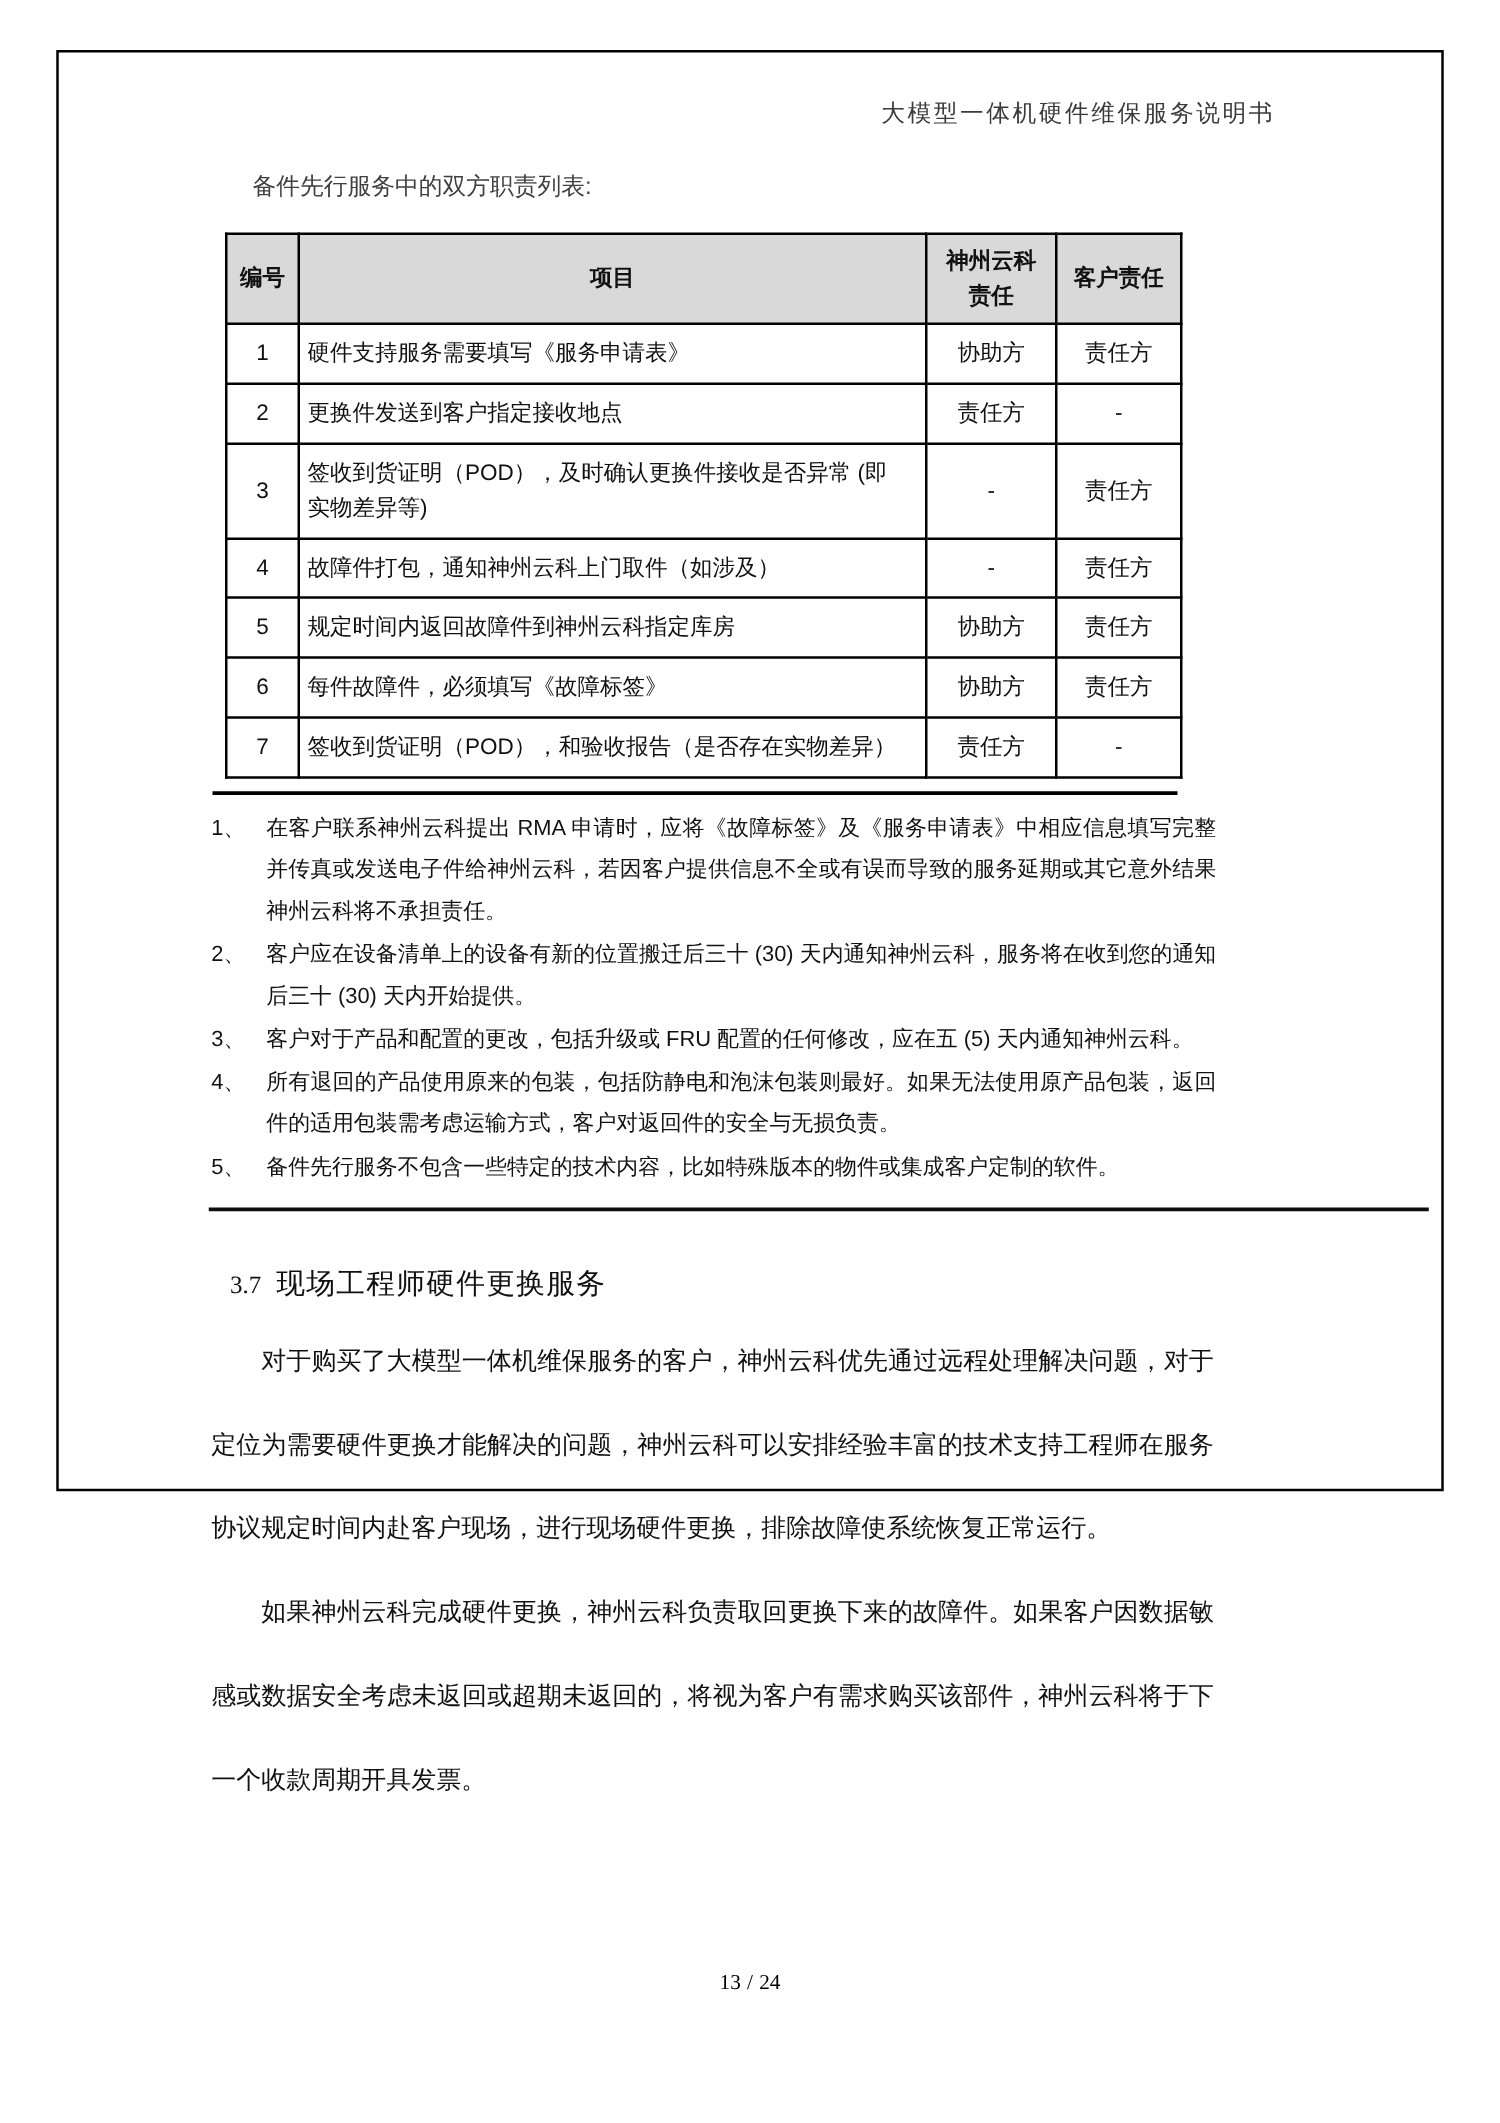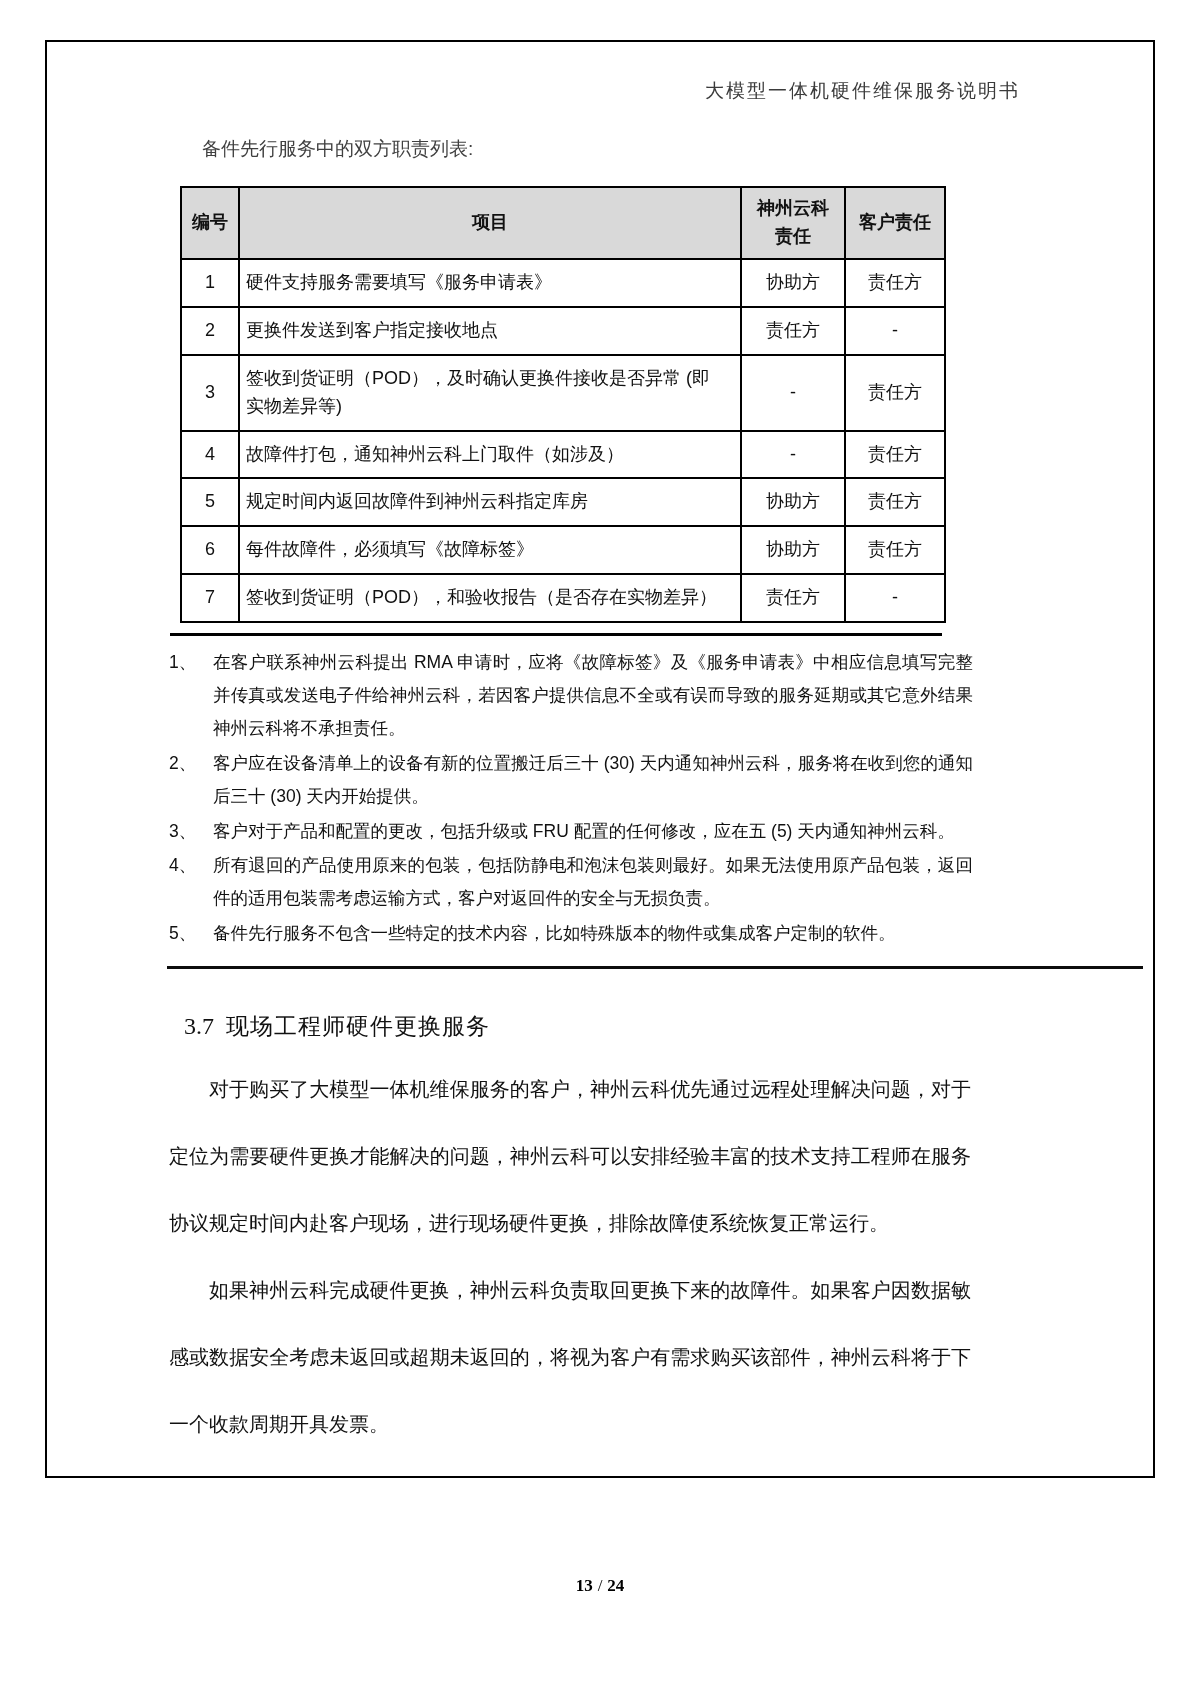--- a/index.html
+++ b/index.html
@@ -10,21 +10,21 @@
     height: 1698px;
     background: #ffffff;
     font-family: "Liberation Sans", sans-serif;
     color: #111111;
     overflow: hidden;
     margin: 0 auto;
   }
   .frame {
     position: absolute;
     left: 45px; top: 40px;
-    width: 1110px; height: 1438px;
+    width: 1110px; height: 1153px;
     border: 2px solid #000000;
     padding-top: 36px;
   }
   .header-title {
     text-align: right;
     padding-right: 133px;
     font-family: "Liberation Serif", serif;
     font-size: 19px;
     letter-spacing: 2px;
     color: #3b3b3b;
@@ -100,21 +100,21 @@
     height: 3px;
     background: #0d0d0d;
   }
   .section-heading {
     margin: 42px 0 0 137px;
     display: flex;
     align-items: baseline;
   }
   .section-number {
     font-family: "Liberation Serif", serif;
-    font-size: 24px;
+    font-size: 20px;
     margin-right: 12px;
   }
   .section-title {
     font-size: 23px;
     font-weight: normal;
     letter-spacing: 1px;
   }
   .body-paragraphs {
     margin: 14px 0 0 122px;
     width: 802px;
@@ -127,21 +127,21 @@
   }
   .page-footer {
     position: absolute;
     left: 0; top: 1576px;
     width: 1200px;
     text-align: center;
     font-family: "Liberation Serif", serif;
     font-size: 17px;
     color: #000;
   }
-  .page-footer .pf-num { font-weight: bold; }
+  .page-footer .pf-num { font-weight: normal; }
   .page-footer .pf-sep { font-weight: normal; padding: 0 5px; }
 </style>
 </head>
 <body>
 
 <div class="page">
   <div class="frame">
 
     <div class="header-title">大模型一体机硬件维保服务说明书</div>
 

